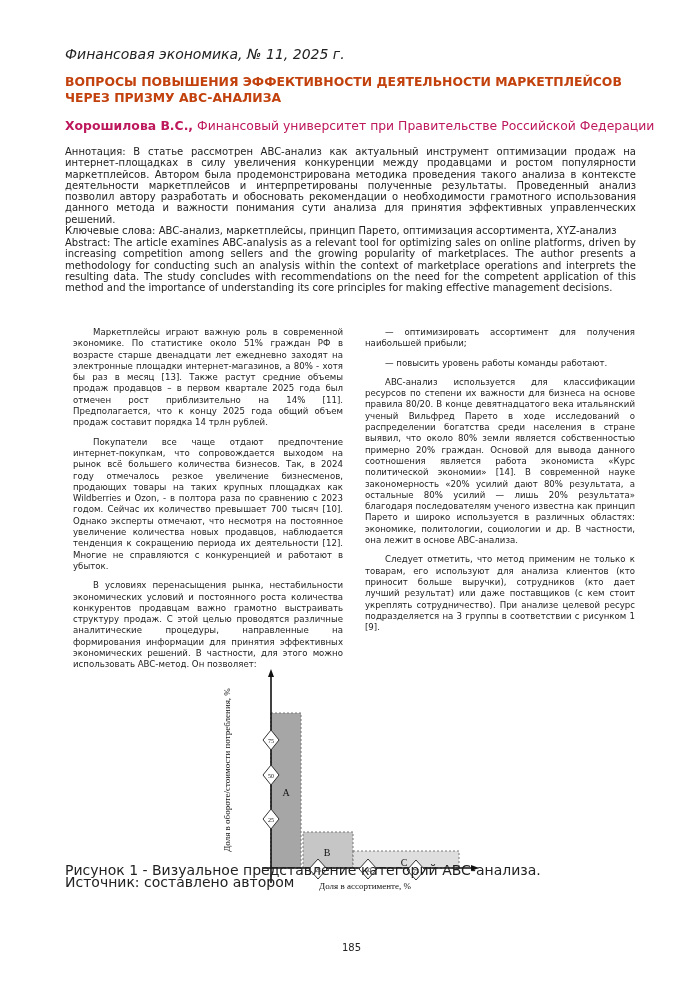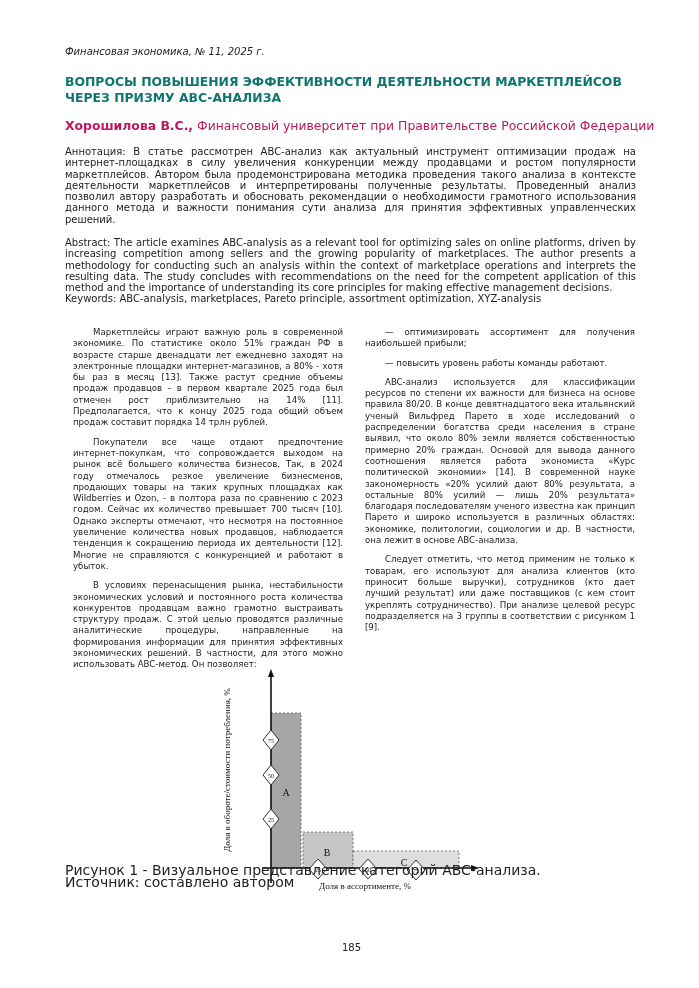--- a/index.html
+++ b/index.html
@@ -1,19 +1,19 @@
 <!DOCTYPE html>
 <html><head>
 <meta charset="utf-8">
 <style>
   html, body { margin: 0; padding: 0; background: #ffffff; }
   body { width: 699px; height: 988px; position: relative; overflow: hidden;
          font-family: "DejaVu Sans", sans-serif; color: #111; }
-  .journal { position: absolute; left: 65px; top: 46px; font-size: 10px; font-style: italic; color: #222; }
-  .title { position: absolute; left: 65px; top: 74px; width: 580px; font-size: 12.4px; font-weight: bold; line-height: 16px; color: #0f766e; }
+  .journal { position: absolute; left: 65px; top: 46px; font-size: 14px; font-style: italic; color: #222; }
+  .title { position: absolute; left: 65px; top: 74px; width: 580px; font-size: 12.4px; font-weight: bold; line-height: 16px; color: #c2410c; }
   .author { position: absolute; left: 65px; top: 118px; font-size: 12.4px; color: #be185d; }
   .author b { font-weight: bold; }
   .abstract { position: absolute; left: 65px; width: 571px; font-size: 10px; line-height: 11.3px; text-align: justify; color: #222; }
   .col { position: absolute; width: 286px; font-size: 8.6px; line-height: 11.3px; text-align: justify; color: #222; }
   .col p { margin: 8px; text-indent: 20px; }
   .caption { position: absolute; left: 65px; top: 865px; font-size: 14px; line-height: 11.5px; color: #222; }
   .pagenum { position: absolute; left: 342px; top: 942px; font-size: 10px; color: #222; }
   .figure { position: absolute; left: 200px; top: 665px; width: 280px; height: 230px; }
   .figure svg text { font-family: "Liberation Serif", serif; }
 </style>
@@ -21,25 +21,25 @@
 <body>
 
 <div class="journal">Финансовая экономика, № 11, 2025 г.</div>
 
 <div class="title">ВОПРОСЫ ПОВЫШЕНИЯ ЭФФЕКТИВНОСТИ ДЕЯТЕЛЬНОСТИ МАРКЕТПЛЕЙСОВ ЧЕРЕЗ ПРИЗМУ ABC-АНАЛИЗА</div>
 
 <div class="author"><b>Хорошилова В.С.,</b><span> Финансовый университет при Правительстве Российской Федерации</span></div>
 
 <div class="abstract" style="top:146px;">
   <div>Аннотация: В статье рассмотрен ABC-анализ как актуальный инструмент оптимизации продаж на интернет-площадках в силу увеличения конкуренции между продавцами и ростом популярности маркетплейсов. Автором была продемонстрирована методика проведения такого анализа в контексте деятельности маркетплейсов и интерпретированы полученные результаты. Проведенный анализ позволил автору разработать и обосновать рекомендации о необходимости грамотного использования данного метода и важности понимания сути анализа для принятия эффективных управленческих решений.</div>
+  <div>Ключевые слова: ABC-анализ, маркетплейсы, принцип Парето, оптимизация ассортимента, XYZ-анализ</div>
 </div>
 
 <div class="abstract" style="top:237px;">
   <div>Abstract: The article examines ABC-analysis as a relevant tool for optimizing sales on online platforms, driven by increasing competition among sellers and the growing popularity of marketplaces. The author presents a methodology for conducting such an analysis within the context of marketplace operations and interprets the resulting data. The study concludes with recommendations on the need for the competent application of this method and the importance of understanding its core principles for making effective management decisions.</div>
-  <div>Keywords: ABC-analysis, marketplaces, Pareto principle, assortment optimization, XYZ-analysis</div>
 </div>
 
 <div class="col" style="left:65px; top:319px;">
   <p>Маркетплейсы играют важную роль в современной экономике. По статистике около 51% граждан РФ в возрасте старше двенадцати лет ежедневно заходят на электронные площадки интернет-магазинов, а 80% - хотя бы раз в месяц [13]. Также растут средние объемы продаж продавцов – в первом квартале 2025 года был отмечен рост приблизительно на 14% [11]. Предполагается, что к концу 2025 года общий объем продаж составит порядка 14 трлн рублей.</p>
   <p>Покупатели все чаще отдают предпочтение интернет-покупкам, что сопровождается выходом на рынок всё большего количества бизнесов. Так, в 2024 году отмечалось резкое увеличение бизнесменов, продающих товары на таких крупных площадках как Wildberries и Ozon, - в полтора раза по сравнению с 2023 годом. Сейчас их количество превышает 700 тысяч [10]. Однако эксперты отмечают, что несмотря на постоянное увеличение количества новых продавцов, наблюдается тенденция к сокращению периода их деятельности [12]. Многие не справляются с конкуренцией и работают в убыток.</p>
   <p>В условиях перенасыщения рынка, нестабильности экономических условий и постоянного роста количества конкурентов продавцам важно грамотно выстраивать структуру продаж. С этой целью проводятся различные аналитические процедуры, направленные на формирования информации для принятия эффективных экономических решений. В частности, для этого можно использовать ABC-метод. Он позволяет:</p>
 </div>
 
 <div class="col" style="left:357px; top:319px;">
   <p>—     оптимизировать ассортимент для получения наибольшей прибыли;</p>

